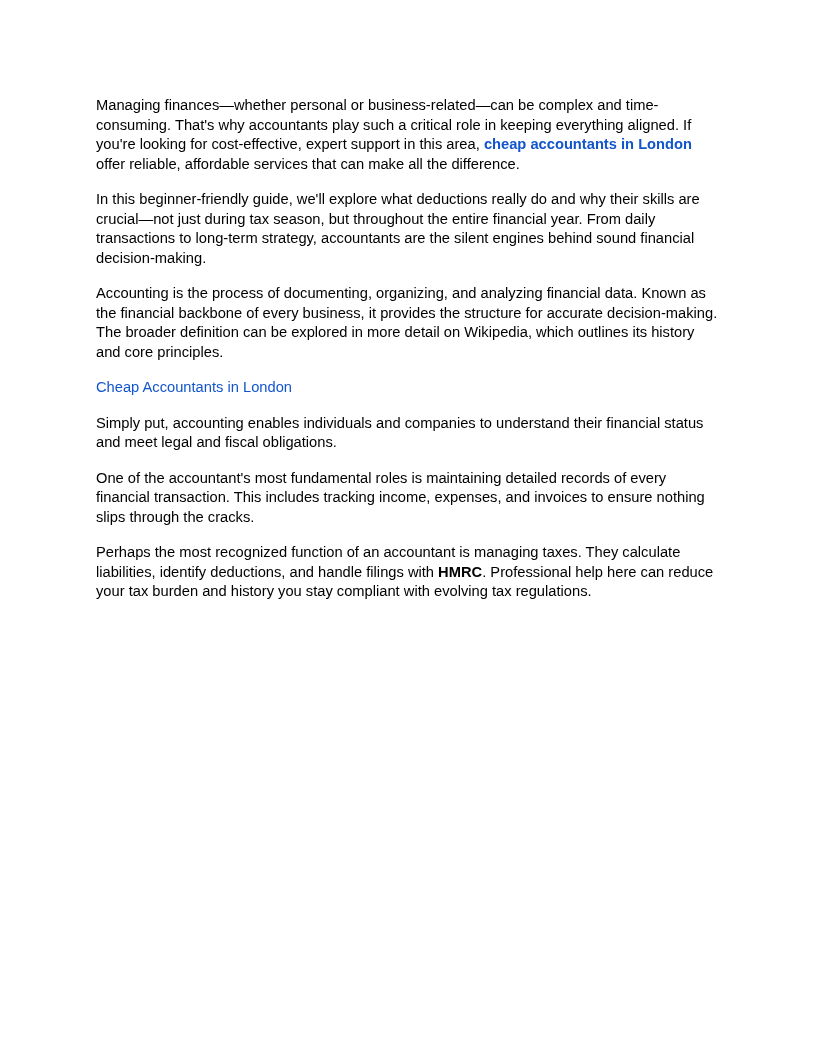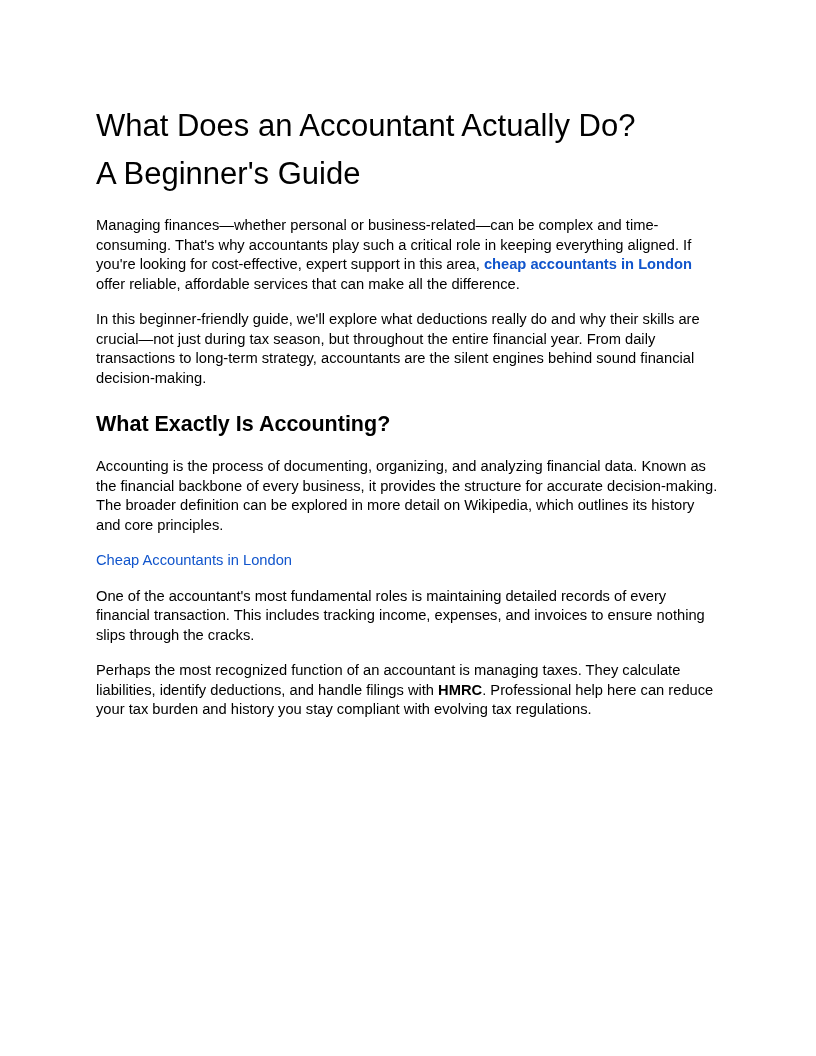--- a/index.html
+++ b/index.html
@@ -40,35 +40,31 @@
     color: #1155cc;
     cursor: pointer;
   }
   .bold { font-weight: 700; }
 </style>
 </head>
 <body>
 
 <div class="page">
 
-  <h1 class="doc-title">
-      <div>What Does an Accountant Actually Do?</div>
-      <div>A Beginner's Guide</div>
-    </h1>
 
   <p><span>Managing finances—whether personal or business-related—can be complex and time-consuming. That's why accountants play such a critical role in keeping everything aligned. If you're looking for cost-effective, expert support in this area, </span><a class="link bold" style="color: rgb(17, 85, 204);">cheap accountants in London</a><span> offer reliable, affordable services that can make all the difference.</span></p>
 
   <p>In this beginner-friendly guide, we'll explore what deductions really do and why their skills are crucial—not just during tax season, but throughout the entire financial year. From daily transactions to long-term strategy, accountants are the silent engines behind sound financial decision-making.</p>
 
-  <h2>What Exactly Is Accounting?</h2>
 
   <p>Accounting is the process of documenting, organizing, and analyzing financial data. Known as the financial backbone of every business, it provides the structure for accurate decision-making. The broader definition can be explored in more detail on Wikipedia, which outlines its history and core principles.</p>
 
   <p><a class="link" style="color: rgb(17, 85, 204);">Cheap Accountants in London</a></p>
 
+  <p>Simply put, accounting enables individuals and companies to understand their financial status and meet legal and fiscal obligations.</p>
 
 
 
   <p>One of the accountant's most fundamental roles is maintaining detailed records of every financial transaction. This includes tracking income, expenses, and invoices to ensure nothing slips through the cracks.</p>
 
 
   <p><span>Perhaps the most recognized function of an accountant is managing taxes. They calculate liabilities, identify deductions, and handle filings with </span><strong>HMRC</strong><span>. Professional help here can reduce your tax burden and history you stay compliant with evolving tax regulations.</span></p>
 
 </div>
 

